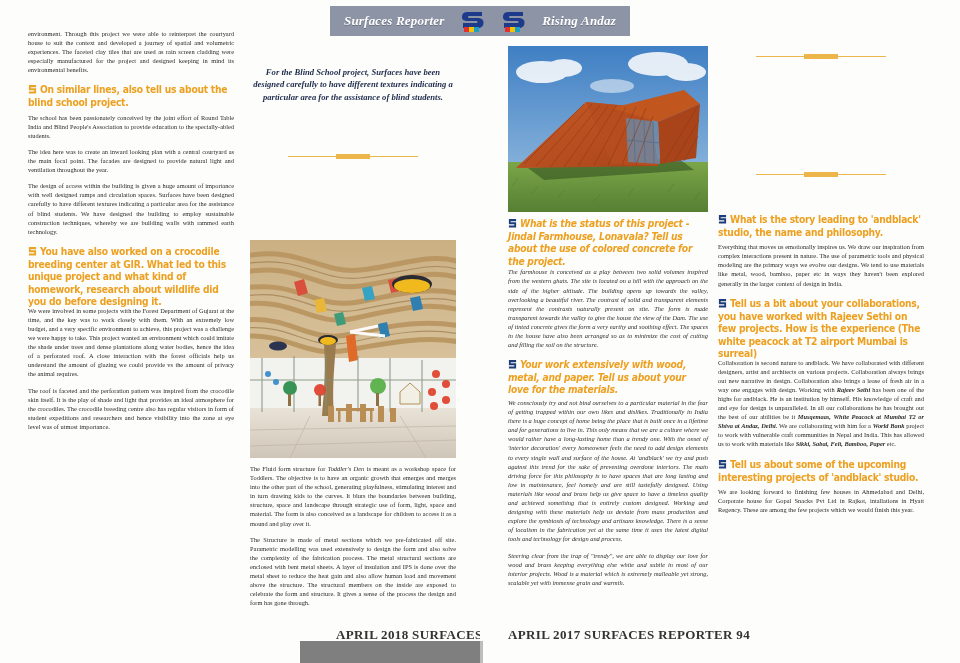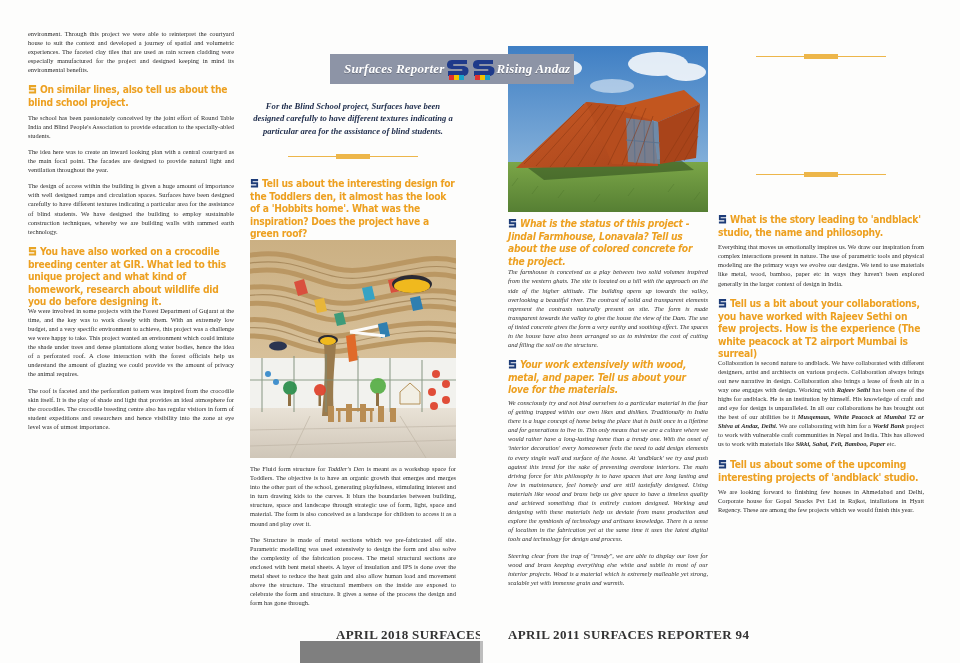--- a/index.html
+++ b/index.html
@@ -10,25 +10,25 @@
     overflow:hidden;
     position:relative;
   }
   .spread{position:absolute;inset:0;display:flex;}
   .page{position:relative;height:663px;background:#fdfdfc;}
   .page-left{width:480px;}
   .page-right{width:480px;}
 
   
   .header-band{
-    position:absolute;top:6px;left:330px;width:244px;height:30px;
+    position:absolute;top:6px;left:330px;width:300px;height:30px;
     background:#8d94a6;
     z-index:30;
     display:flex;align-items:center;justify-content:space-between;
-    box-sizing:border-box;padding:0 14px;margin-top:48px;
+    box-sizing:border-box;padding:0 14px;
   }
   .header-band .hb-title{
     color:#ffffff;font-family:"Liberation Serif",serif;font-style:italic;
     font-weight:bold;font-size:13px;letter-spacing:.2px;
     text-shadow:0 1px 0 rgba(0,0,0,.25);
     white-space:nowrap;
   }
   .logo-s{position:relative;width:26px;height:24px;flex:0 0 auto;}
   .logo-s svg{display:block;}
 
@@ -67,21 +67,21 @@
   .qhead .qs svg{display:block}
 
   
   .pullquote{
     position:absolute;
     font-family:"Liberation Serif", serif;
     font-style:italic;font-weight:bold;
     font-size:8.6px;line-height:12.4px;
     color:#1d2b4a;text-align:center;
   }
-  .pq-left{left:250px;top:66px;width:206px;margin-top:34px;}
+  .pq-left{left:250px;top:66px;width:206px;}
   .divider{
     position:absolute;height:9px;width:130px;
   }
   .divider svg{display:block}
   .dv-a{left:288px;top:152px;}
 
   
   .photo{position:absolute;overflow:hidden;background:#cfc6b4;}
   .photo-toddler{left:250px;top:240px;width:206px;height:218px;}
   .photo-farmhouse{left:508px;top:46px;width:200px;height:166px;}
@@ -136,27 +136,20 @@
 
     <div class="pullquote pq-left">For the Blind School project, Surfaces have been designed carefully to have different textures indicating a particular area for the assistance of blind students.</div>
 
     <div class="divider dv-a">
       <svg viewBox="0 0 130 9" width="130" height="9">
         <line x1="0" y1="4.5" x2="130" y2="4.5" stroke="#edb64a" stroke-width="1.2"></line>
         <rect x="48" y="2" width="34" height="5" fill="#edb64a"></rect>
       </svg>
     </div>
 
-    <div class="col c2" style="top:178px;">
-      <div class="qhead" style="margin-top:0;">
-        <span class="qs"><svg viewBox="0 0 10 10" width="9" height="9">
-              <path d="M1 1 H9 V3 H3 V4 H9 V9 H1 V7 H7 V6 H1 Z" fill="#1d3c78"></path>
-            </svg></span><span>Tell us about the interesting design for the Toddlers den, it almost has the look of a 'Hobbits home'. What was the inspiration? Does the project have a green roof?</span>
-      </div>
-    </div>
 
     <div class="photo photo-toddler">
       <svg width="206" height="218" viewBox="0 0 206 218" preserveAspectRatio="none">
         <defs>
           <linearGradient id="ceil" x1="0" y1="0" x2="0" y2="1">
             <stop offset="0" stop-color="#cbb083"></stop>
               <stop offset="1" stop-color="#e2cfae"></stop>
           </linearGradient>
           <linearGradient id="floor" x1="0" y1="0" x2="0" y2="1">
             <stop offset="0" stop-color="#e9e2d6"></stop>
@@ -383,21 +376,21 @@
       <p>Collaboration is second nature to andblack. We have collaborated with different designers, artist and architects on various projects. Collaboration always brings out new narrative in design. Collaboration also brings a lease of fresh air in a way one engages with design. Working with <i><b>Rajeev Sethi</b></i> has been one of the highs for andblack. He is an institution by himself. His knowledge of craft and and eye for design is unparalleled. In all our collaborations he has brought out the best of our abilities be it <i><b>Musqemaas, White Peacock at Mumbai T2 or Shiva at Andaz, Delhi.</b></i> We are collaborating with him for a <i><b>World Bank</b></i> project to work with vulnerable craft communities in Nepal and India. This has allowed us to work with materials like <i><b>Sikki, Sabai, Felt, Bamboo, Paper</b></i> etc.</p>
 
       <div class="qhead">
         <span class="qs"><svg viewBox="0 0 10 10" width="9" height="9">
               <path d="M1 1 H9 V3 H3 V4 H9 V9 H1 V7 H7 V6 H1 Z" fill="#1d3c78"></path>
             </svg></span><span>Tell us about some of the upcoming interesting projects of 'andblack' studio.</span>
       </div>
       <p>We are looking forward to finishing few houses in Ahmedabad and Delhi, Corporate house for Gopal Snacks Pvt Ltd in Rajkot, intallations in Hyatt Regency. These are among the few projects which we would finish this year.</p>
     </div>
 
-    <div class="footer footer-right" style="left:28px;">APRIL 2011 SURFACES REPORTER 94</div>
+    <div class="footer footer-right" style="left:28px;">APRIL 2017 SURFACES REPORTER 94</div>
   </div>
 
   <div class="gutter-block"></div>
 
   <div class="header-band">
     <span class="hb-title">Surfaces Reporter</span>
     <span class="logo-s">
       <svg viewBox="0 0 26 24" width="26" height="24">
         <path d="M22 3 H7 C3 3 2 6 2 8 C2 11 4 12 8 12 H16 C17 12 17.5 12.5 17.5 13 C17.5 13.6 17 14 16 14 H3 V19 H18 C22 19 23.5 16.5 23.5 13.5 C23.5 10.5 21.5 9 17 9 H9.5 C8.5 9 8 8.6 8 8 C8 7.4 8.5 7 9.5 7 H22 Z" fill="#1e3a8a"></path>
         <rect x="4" y="18" width="5" height="5" fill="#e0312e"></rect>

